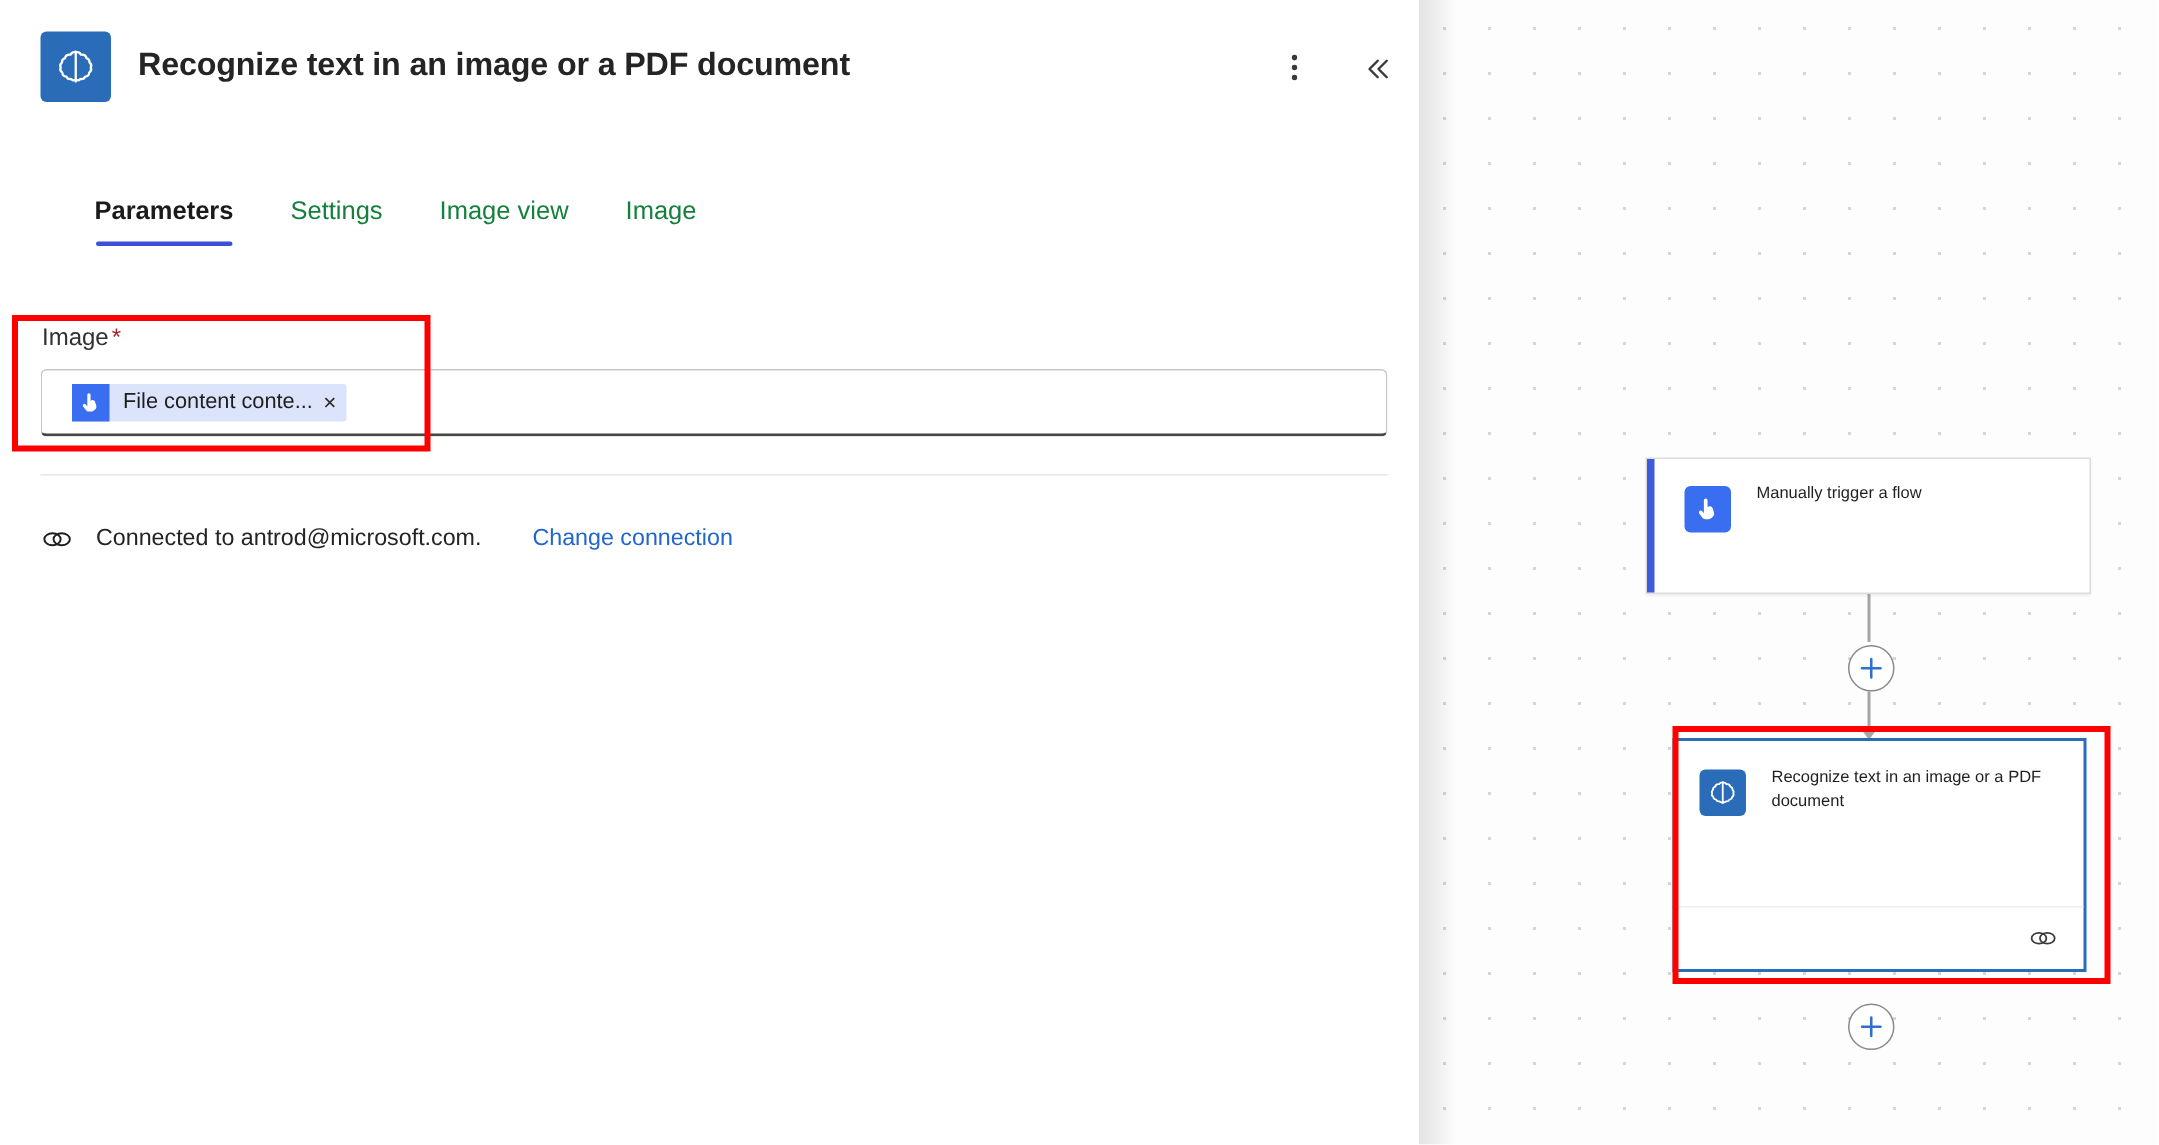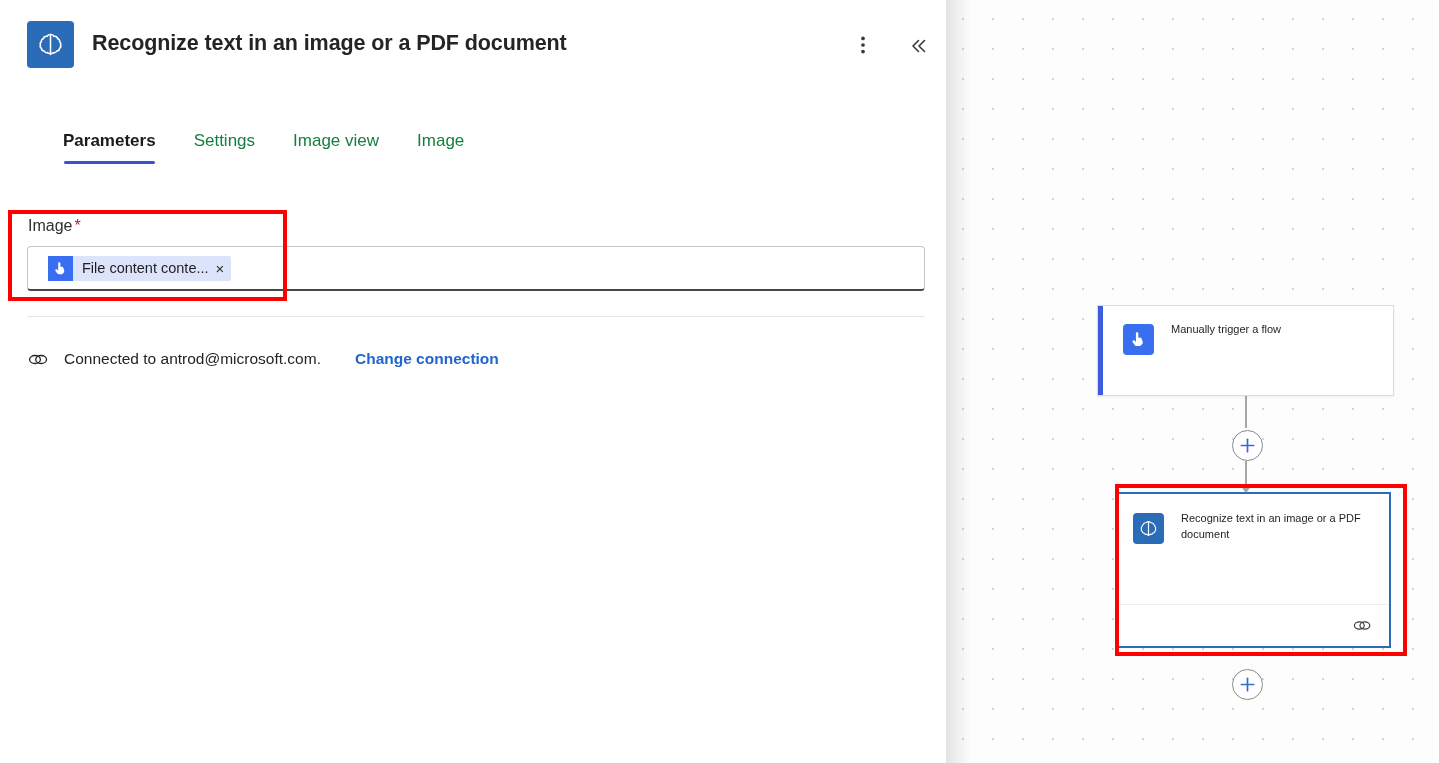--- a/index.html
+++ b/index.html
@@ -200,21 +200,20 @@
     color: #242424;
     margin-left: 15px;
     white-space: nowrap;
   }
   #change-connection {
     font-size: 15.5px;
     color: #2266cc;
     margin-left: 34px;
     cursor: pointer;
     white-space: nowrap;
-    font-weight: bold;
   }
 
   
   #canvas {
     position: absolute;
     left: 946px; top: 0;
     width: 493px; height: 763px;
     overflow: hidden;
     background-color: #fdfdfd;
     background-image: radial-gradient(circle, #d6d6d6 1px, transparent 1.2px);

